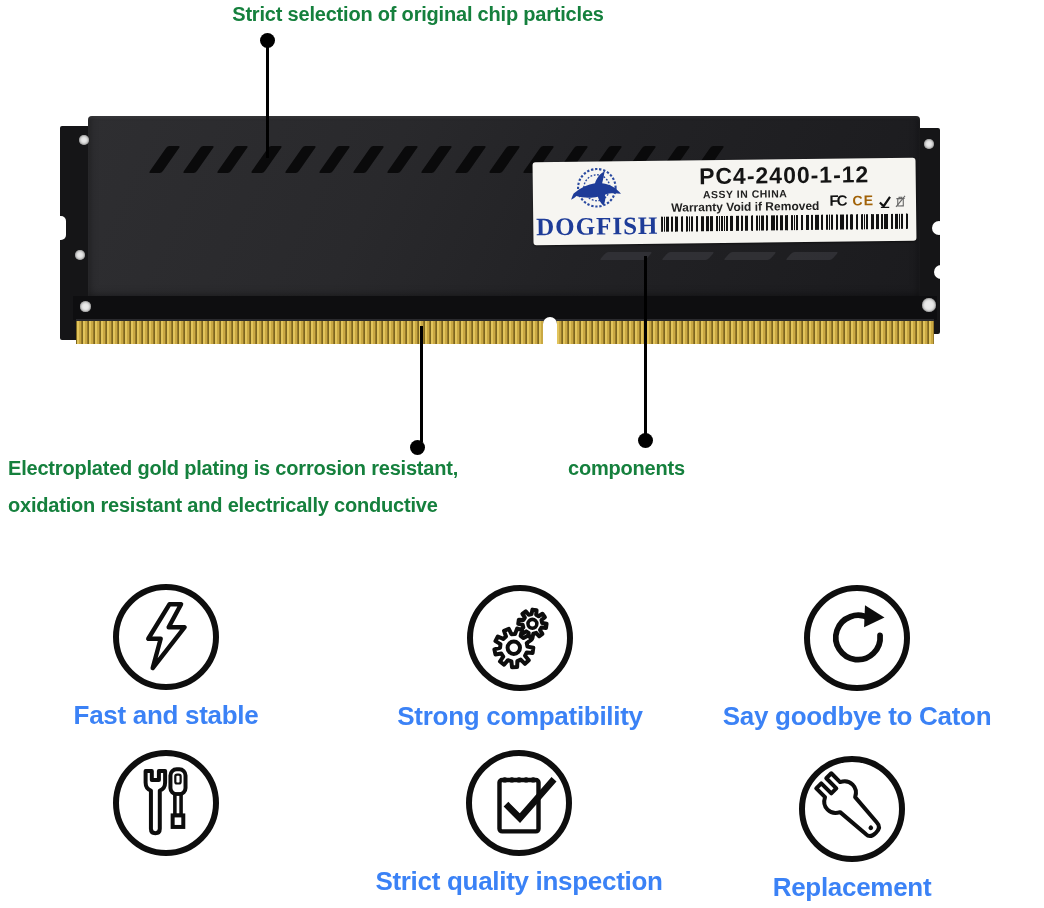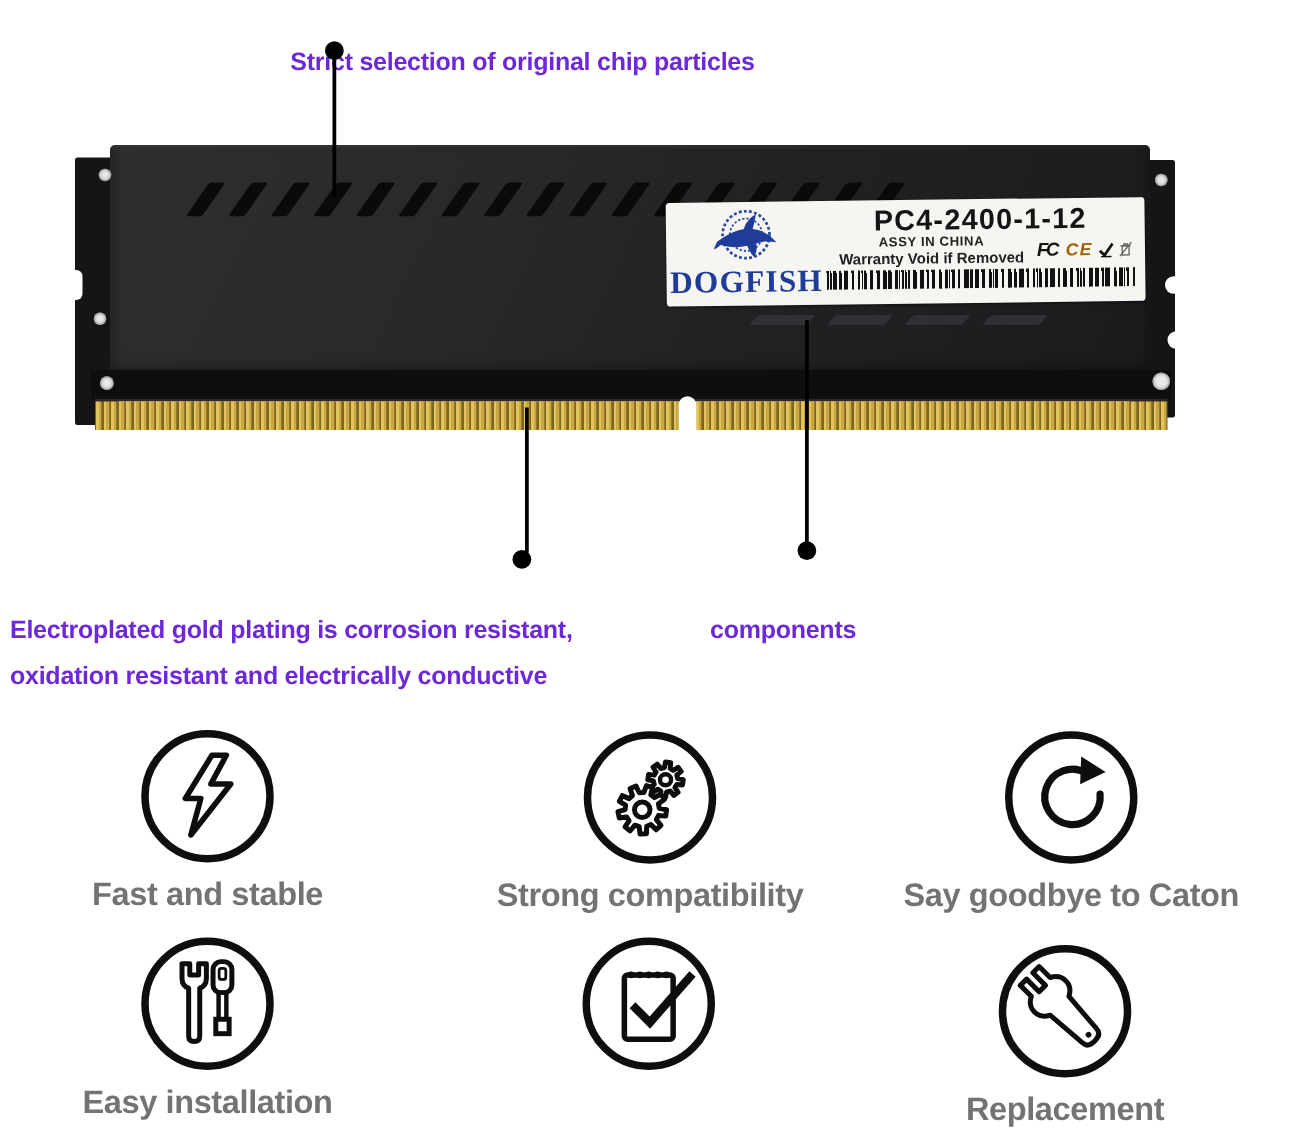--- a/index.html
+++ b/index.html
@@ -2,21 +2,21 @@
 <html><head>
 <meta charset="utf-8">
 <style>
   html,body{margin:0;padding:0;background:#fff;}
   .canvas{position:relative;width:1044px;height:908px;background:#fff;overflow:hidden;
           font-family:"Liberation Sans",sans-serif;color:#000;}
 
   
   .cdot{position:absolute;width:15px;height:15px;background:#000;border-radius:50%;z-index:6;}
   .cline{position:absolute;width:3px;background:#000;z-index:6;}
-  .anno-text{position:absolute;font-weight:700;color:#6d28d9;letter-spacing:-0.2px;margin-top:36px;}
+  .anno-text{position:absolute;font-weight:700;color:#15803d;letter-spacing:-0.2px;}
   .top-text{left:168px;top:3px;width:500px;text-align:center;font-size:20px;}
   .left-text{left:8px;top:450px;font-size:20px;line-height:37px;}
   .right-text{left:568px;top:450px;font-size:20px;line-height:36px;}
 
   
   .module{position:absolute;left:60px;top:114px;width:884px;height:228px;}
   .pcb-tab{position:absolute;background:#151517;border-radius:2px;}
   .tab-left{left:0;top:12px;width:34px;height:214px;}
   .tab-right{left:844px;top:14px;width:36px;height:206px;}
   .tab-notch{position:absolute;left:-3px;top:102px;width:9px;height:24px;background:#fff;border-radius:0 5px 5px 0;z-index:3;}
@@ -41,33 +41,33 @@
          box-shadow:0 1px 2px rgba(0,0,0,.5);}
   .label-left{width:128px;display:flex;flex-direction:column;align-items:center;padding-top:3px;}
   .brand{font-family:"Liberation Serif",serif;font-weight:700;font-size:25px;letter-spacing:1px;
          color:#1e3c98;line-height:24px;}
   .label-right{flex:1;display:flex;flex-direction:column;padding:4px 8px 4px 0;}
   .model{font-size:23px;font-weight:700;letter-spacing:1px;color:#141414;text-align:center;line-height:24px;}
   .label-mid{display:flex;align-items:center;}
   .assy-col{flex:1;text-align:center;}
   .assy{font-size:10.5px;font-weight:700;letter-spacing:.5px;color:#222;line-height:12px;}
   .warranty{font-size:12px;font-weight:700;color:#222;line-height:14px;}
-  .certs{display:flex;align-items:center;gap:4px;padding-right:2px;font-style:italic;}
+  .certs{display:flex;align-items:flex-end;gap:4px;padding-right:2px;}
   .fcc{font-size:15px;font-weight:800;letter-spacing:-2px;color:#111;}
   .ce{font-size:14px;font-weight:700;letter-spacing:1px;color:#a16207;margin-left:3px;}
   .barcode{height:15px;margin-top:2px;background-image:
       repeating-linear-gradient(90deg,#111 0 2px,transparent 2px 5px),
       repeating-linear-gradient(90deg,#111 0 1px,transparent 1px 7px),
       repeating-linear-gradient(90deg,transparent 0 3px,#111 3px 4px,transparent 4px 11px);}
 
   
   .feature{position:absolute;text-align:center;}
   .fcircle{width:94px;height:94px;border:6px solid #0e0e0e;border-radius:50%;margin:0 auto;
            display:flex;align-items:center;justify-content:center;}
-  .flabel{margin-top:10px;font-size:26px;font-weight:700;color:#737373;letter-spacing:-0.3px;}
+  .flabel{margin-top:10px;font-size:26px;font-weight:700;color:#3b82f6;letter-spacing:-0.3px;}
   .fsvg{width:94px;height:94px;}
 </style>
 </head>
 <body>
 
 <div class="canvas">
 
   <div class="anno-text top-text">Strict selection of original chip particles</div>
   <div class="cdot" style="left:260px;top:33px;"></div>
   <div class="cline" style="left:266px;top:46px;height:112px;"></div>
@@ -202,35 +202,35 @@
     <div class="fcircle">
       <svg class="fsvg" viewBox="0 0 106 106">
         <path d="M30,17 L30,30 Q30,37 36,39 L36,82 Q36,87 41,87 Q46,87 46,82 L46,39 Q52,37 52,30 L52,17
                  L45,17 L45,27 L37,27 L37,17 Z" fill="#fff" stroke="#0d0d0d" stroke-width="4.5" stroke-linejoin="round"></path>
         <rect x="58" y="15" width="17" height="28" rx="7" fill="#fff" stroke="#0d0d0d" stroke-width="4.5"></rect>
         <rect x="63.5" y="21" width="6" height="10" rx="2" fill="none" stroke="#0d0d0d" stroke-width="2.5"></rect>
         <rect x="63" y="43" width="7" height="24" fill="#fff" stroke="#0d0d0d" stroke-width="4"></rect>
         <rect x="60.5" y="67" width="12" height="13" fill="#fff" stroke="#0d0d0d" stroke-width="4.5"></rect>
       </svg>
     </div>
-    <div class="flabel">Easy installation</div>
   </div>
 
   <div class="feature" style="left:369px;top:750px;width:300px;">
     <div class="fcircle">
       <svg class="fsvg" viewBox="0 0 106 106">
         <rect x="31" y="27" width="44" height="58" rx="3" fill="#fff" stroke="#0d0d0d" stroke-width="5"></rect>
         <circle cx="37" cy="27" r="3" fill="#0d0d0d"></circle>
           <circle cx="45" cy="27" r="3" fill="#0d0d0d"></circle>
         <circle cx="53" cy="27" r="3" fill="#0d0d0d"></circle>
           <circle cx="61" cy="27" r="3" fill="#0d0d0d"></circle>
         <circle cx="69" cy="27" r="3" fill="#0d0d0d"></circle>
         <path d="M41,57 L54,70 L90,29" fill="none" stroke="#0d0d0d" stroke-width="7.5" stroke-linecap="square"></path>
       </svg>
     </div>
+    <div class="flabel">Strict quality inspection</div>
   </div>
 
   <div class="feature" style="left:702px;top:756px;width:300px;">
     <div class="fcircle">
       <svg class="fsvg" viewBox="0 0 106 106">
         <g transform="rotate(-45 53 53)">
           <path d="M41,8 L41,22 Q33,26 33,34 Q33,42 41,46 L44,84 Q44,91 53,91 Q62,91 62,84 L65,46
                    Q73,42 73,34 Q73,26 65,22 L65,8 L57,8 L57,24 L49,24 L49,8 Z" fill="#fff" stroke="#0d0d0d" stroke-width="4.5" stroke-linejoin="round"></path>
           <circle cx="53" cy="83" r="2.6" fill="#0d0d0d"></circle>
         </g>

